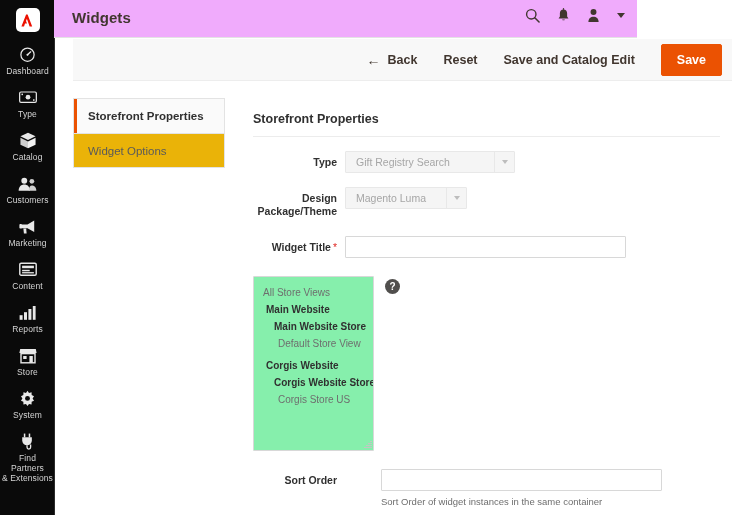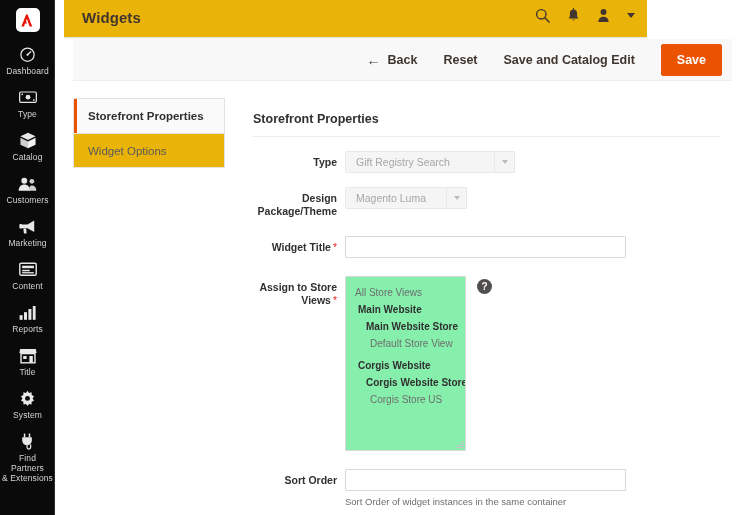--- a/index.html
+++ b/index.html
@@ -47,23 +47,23 @@
   .nav-item .nav-ico svg { display:block; }
   .nav-label {
     font-size: 8.5px; line-height: 10px;
     letter-spacing: 0.1px;
     color: #d5d5d5;
     white-space: pre-line;
   }
 
   
   #header {
-    position: absolute; left: 64px; top: 0;
+    position: absolute; left: 54px; top: 0;
     width: 583px; height: 38px;
-    background: #eab308;
+    background: #f0abfc;
     border-bottom: 1px solid #e3e3e3;
   }
   #page-title {
     position: absolute; left: 18px; top: 9px;
     font-size: 15px; font-weight: bold; color: #41362f;
     letter-spacing: 0.1px;
   }
   #header-icons {
     position: absolute; right: 12px; top: 8px;
     display: flex; align-items: center; gap: 17px;
@@ -314,21 +314,21 @@
         </div>
         <div class="nav-item">
           <div class="nav-ico">
             <svg width="18" height="16" viewBox="0 0 18 16">
               <path d="M1.2 1 L16.8 1 L17.6 5 L0.4 5 Z" fill="#e8e8e8"></path>
               <rect x="2" y="5.6" width="14" height="9.2" fill="none" stroke="#e8e8e8" stroke-width="1.4"></rect>
               <rect x="4.2" y="8" width="3.4" height="3" fill="#e8e8e8"></rect>
               <rect x="10.4" y="8" width="3.4" height="6.8" fill="#e8e8e8"></rect>
             </svg>
           </div>
-          <div class="nav-label">Title</div>
+          <div class="nav-label">Store</div>
         </div>
         <div class="nav-item">
           <div class="nav-ico">
             <svg width="17" height="17" viewBox="0 0 18 18">
               <path d="M9 0.9 L10.6 3.1 L13.3 2.5 L13.4 5.3 L15.9 6.5 L14.4 8.9 L15.9 11.3 L13.4 12.5 L13.3 15.3 L10.6 14.7 L9 16.9 L7.4 14.7 L4.7 15.3 L4.6 12.5 L2.1 11.3 L3.6 8.9 L2.1 6.5 L4.6 5.3 L4.7 2.5 L7.4 3.1 Z" fill="#e8e8e8"></path>
               <circle cx="9" cy="8.9" r="2.6" fill="#0a0a0a"></circle>
             </svg>
           </div>
           <div class="nav-label">System</div>
         </div>
@@ -428,23 +428,20 @@
     <div class="frow" style="margin-top:18px;">
       <div class="flabel">
         <span>Widget Title</span><span class="req">*</span>
       </div>
       <div class="fctrl">
         <input class="text-input" type="text" value="" style="">
       </div>
     </div>
 
     <div class="frow" style="margin-top:18px;">
-      <div class="flabel">
-        <span>Assign to Store Views</span><span class="req">*</span>
-      </div>
       <div class="fctrl">
         <div class="storebox">
           <div id="store-views-list">
               <div class="sv lvl-all">All Store Views</div>
               <div class="sv lvl-website">Main Website</div>
               <div class="sv lvl-group">Main Website Store</div>
               <div class="sv lvl-view">Default Store View</div>
               <div class="sv lvl-spacer spacer"></div>
               <div class="sv lvl-website">Corgis Website</div>
               <div class="sv lvl-group">Corgis Website Store</div>
@@ -456,20 +453,20 @@
             <i style="bottom:5px; width:4px;"></i>
             <i style="bottom:7px; width:2px;"></i>
           </span>
         </div>
         <div class="help-icon">?</div>
       </div>
     </div>
 
     <div class="frow" style="margin-top:18px;">
       <div class="flabel">Sort Order</div>
-      <div class="fctrl" style="flex-direction:column;">
+      <div class="fctrl" style="flex-direction:column;margin-left:36px;">
         <input class="text-input" type="text" value="" style="">
         <div class="field-note">Sort Order of widget instances in the same container</div>
       </div>
     </div>
   </div>
 
 </div>
 
 </body></html>

